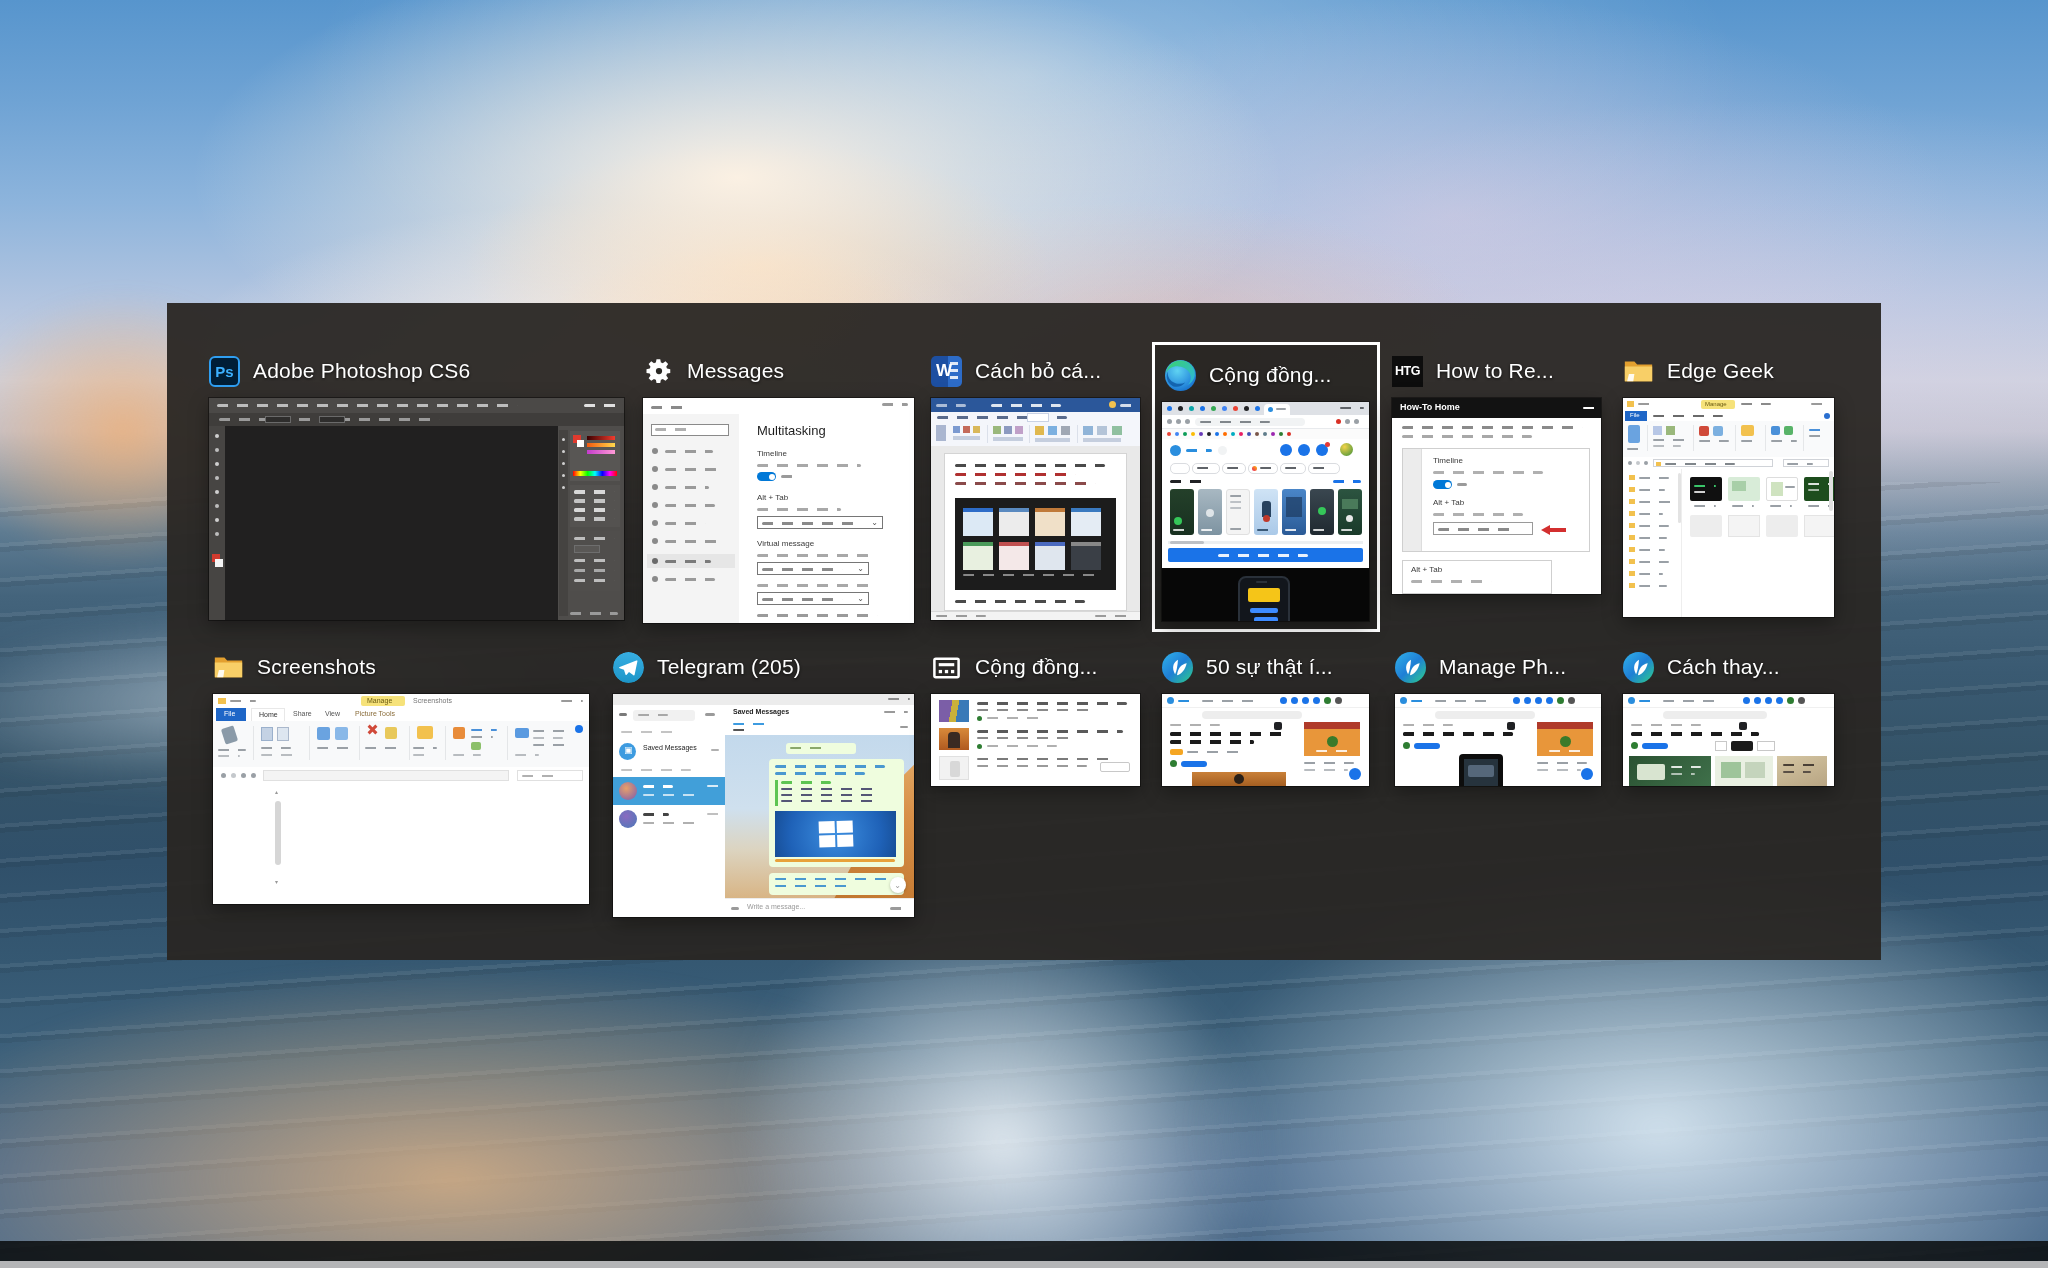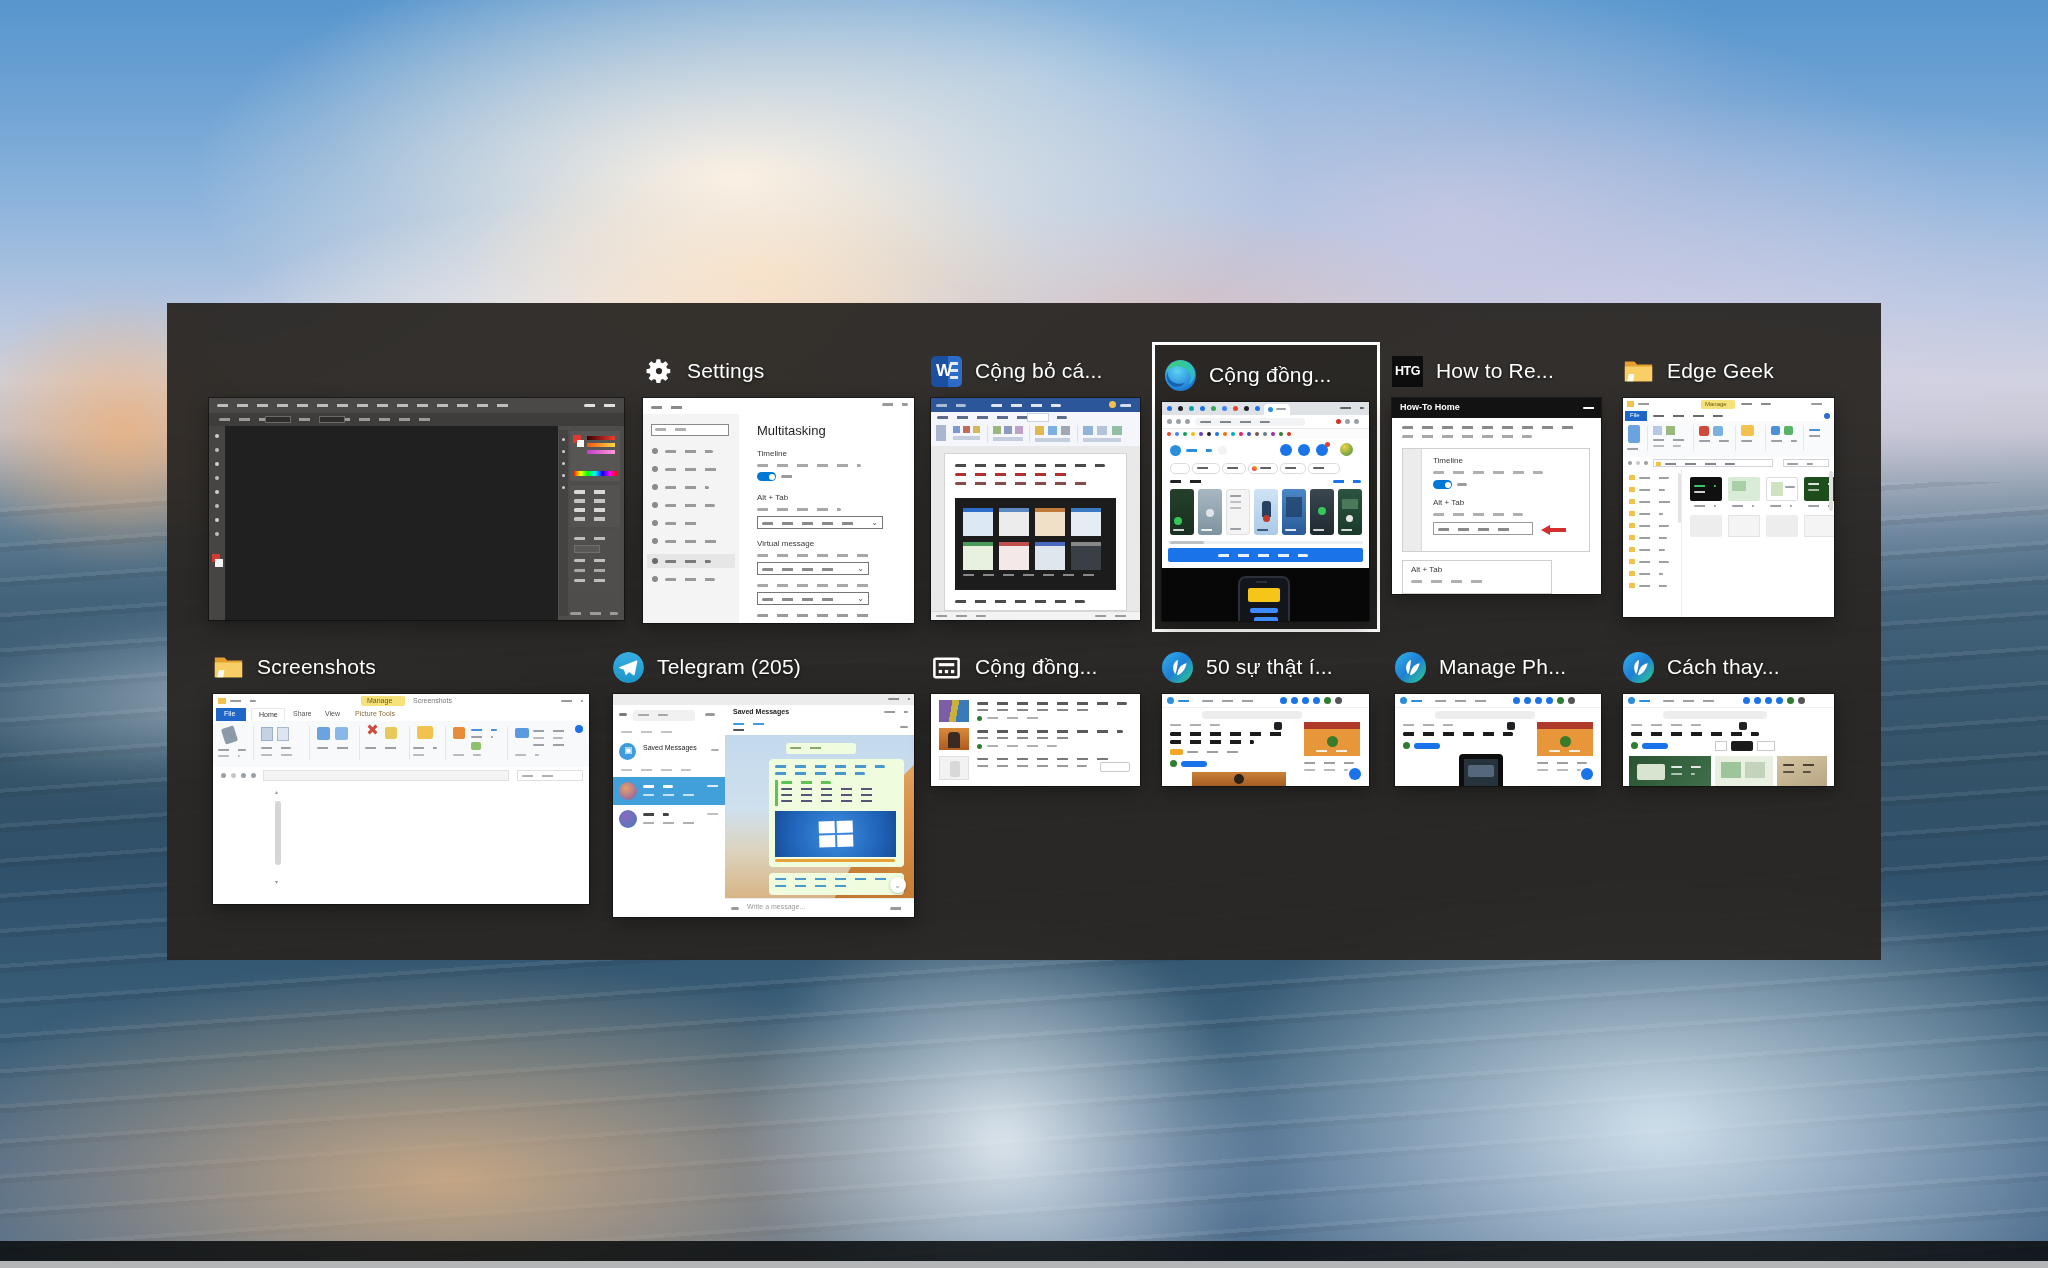--- a/index.html
+++ b/index.html
@@ -95,20 +95,26 @@
 <div id="foam2" class="foam"></div>
 <div class="crest" style="left:18%;top:46%;width:40%"></div>
 <div class="crest" style="left:30%;top:52%;width:48%"></div>
 <div class="crest" style="left:10%;top:58%;width:38%"></div>
 <div id="botdark"></div>
 <div id="botgray"></div>
 
 <div id="panel"></div>
 
 <div class="tile" style="left:209px;top:351px;width:415px;height:270px">
+  <div class="head">
+    <span class="icon32 ps-icon">
+        <i style="font-style:normal">Ps</i>
+      </span>
+    <span class="label">Adobe Photoshop CS6</span>
+  </div>
   <div class="thumb" style="left:0;top:47px;width:415px;height:222px;background:#2e2d2c">
     <div class="ab" style="left:0;top:0;right:0;height:15px;background:#4b4947">
       <div class="dsh" style="left:8px;top:6px;width:300px;color:#bdbdbd"></div>
       <div class="dsh" style="right:6px;top:6px;width:34px;color:#e0e0e0"></div>
     </div>
     <div class="ab" style="left:0;top:15px;right:0;height:13px;background:#3f3d3b">
       <div class="dsh" style="left:10px;top:5px;width:220px;color:#9a9a9a"></div>
       <div class="bx" style="left:56px;top:3px;width:26px;height:7px;border-color:#6a6a6a;background:#2e2d2c"></div>
       <div class="bx" style="left:110px;top:3px;width:26px;height:7px;border-color:#6a6a6a;background:#2e2d2c"></div>
     </div>
@@ -160,21 +166,21 @@
 </div>
 
 <div class="tile" style="left:643px;top:351px;width:271px;height:273px">
   <div class="head">
     <span class="icon32">
       <svg viewBox="0 0 24 24" width="30" height="30" fill="#fff">
           <path d="M12 8a4 4 0 1 0 0 8 4 4 0 0 0 0-8zm9 5.5v-3l-2.6-.5a6.7 6.7 0 0 0-.6-1.5l1.5-2.2-2.1-2.1-2.2 1.5c-.5-.25-1-.45-1.5-.6L13 2.5h-3l-.5 2.6c-.5.15-1 .35-1.5.6L5.8 4.2 3.7 6.3l1.5 2.2c-.25.5-.45 1-.6 1.5l-2.6.5v3l2.6.5c.15.5.35 1 .6 1.5l-1.5 2.2 2.1 2.1 2.2-1.5c.5.25 1 .45 1.5.6l.5 2.6h3l.5-2.6c.5-.15 1-.35 1.5-.6l2.2 1.5 2.1-2.1-1.5-2.2c.25-.5.45-1 .6-1.5z"></path>
           <circle cx="12" cy="12" r="2.5" fill="#2a2824"></circle>
         </svg>
     </span>
-    <span class="label">Settings</span>
+    <span class="label">Messages</span>
   </div>
   <div class="thumb" style="left:0;top:47px;width:271px;height:225px;background:#fff">
     <div class="dsh" style="right:6px;top:5px;width:26px;color:#9a9a9a"></div>
     <div class="dsh" style="left:8px;top:8px;width:34px;color:#8a8a8a"></div>
     <div class="ab" style="left:0;top:16px;bottom:0;width:96px;background:#f4f4f4">
       <div class="bx" style="left:8px;top:10px;width:78px;height:12px;border-color:#8a8a8a"></div>
       <div class="dsh" style="left:12px;top:14px;width:40px;color:#b0b0b0"></div>
       <div class="c" style="left:9px;top:34px;width:6px;height:6px;background:#8a8a8a"></div>
         <div class="dsh" style="left:22px;top:36px;width:48px;color:#9a9a9a"></div>
       <div class="c" style="left:9px;top:52px;width:6px;height:6px;background:#8a8a8a"></div>
@@ -219,21 +225,21 @@
       <div class="dsh" style="left:18px;top:200px;width:120px;color:#9a9a9a"></div>
     </div>
   </div>
 </div>
 
 <div class="tile" style="left:931px;top:351px;width:209px;height:270px">
   <div class="head">
     <span class="icon32 word-icon">
         <i style="font-style:normal">W</i>
       </span>
-    <span class="label">Cộng bỏ cá...</span>
+    <span class="label">Cách bỏ cá...</span>
   </div>
   <div class="thumb" style="left:0;top:47px;width:209px;height:222px;background:#e9e9e9">
     <div class="ab" style="left:0;top:0;right:0;height:14px;background:#2b579a">
       <div class="dsh" style="left:5px;top:6px;width:30px;color:rgba(255,255,255,.6)"></div>
       <div class="dsh" style="left:60px;top:6px;width:70px;color:rgba(255,255,255,.85)"></div>
       <div class="c" style="right:24px;top:3px;width:7px;height:7px;background:#f2c14e"></div>
       <div class="dsh" style="right:4px;top:6px;width:16px;color:rgba(255,255,255,.8)"></div>
     </div>
     <div class="ab" style="left:0;top:14px;right:0;height:34px;background:#f4f6fb">
       <div class="dsh" style="left:6px;top:4px;width:130px;color:#5a6b8c"></div>

